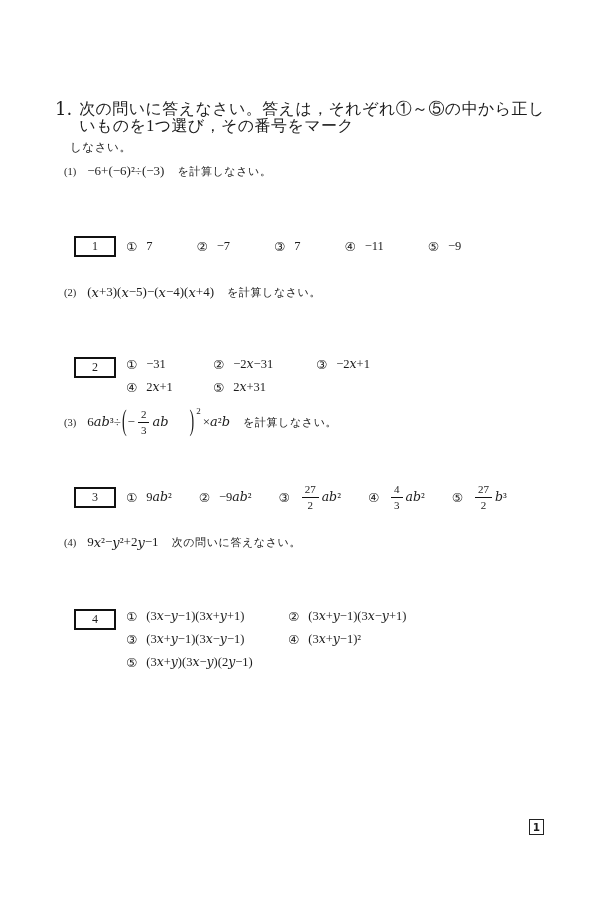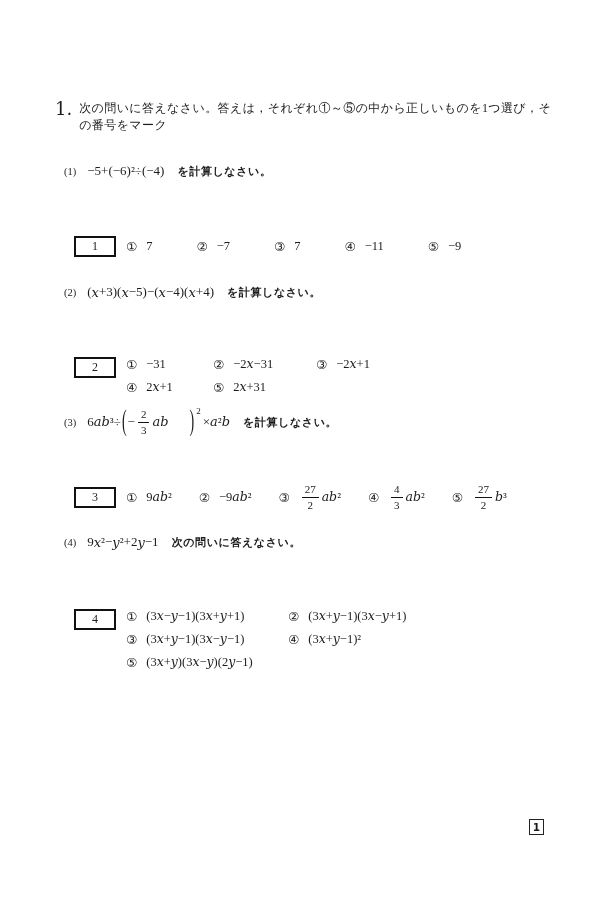--- a/index.html
+++ b/index.html
@@ -7,28 +7,28 @@
     width:600px; height:900px; background:#ffffff;
     font-family:"Liberation Serif","DejaVu Serif",serif;
     color:#1c1c1c;
   }
   .sheet { position:relative; width:600px; height:900px; background:#fff; overflow:hidden; }
 
   
   .heading { position:absolute; left:55px; top:100px; width:505px; }
   .hline1 { display:flex; align-items:flex-start; }
   .hnum { font-size:18px; line-height:18px; margin-right:7px; font-family:"DejaVu Serif",serif; }
-  .htext { font-size:12px; line-height:17px; letter-spacing:0.4px; }
+  .htext { font-size:16px; line-height:17px; letter-spacing:0.4px; }
   .hline2 { font-size:11.5px; letter-spacing:0.6px; margin-left:15px; margin-top:6px; }
 
   
   .qline { position:absolute; left:64px; display:flex; align-items:center; white-space:nowrap; }
   .qlabel { font-size:10.5px; margin-right:11px; }
   .mexpr { font-size:13px; display:inline-flex; align-items:center; }
-  .jsuffix { font-size:11px; margin-left:13px; letter-spacing:0.6px;font-weight:bold; }
+  .jsuffix { font-size:11px; margin-left:13px; letter-spacing:0.6px; }
   i { font-family:"DejaVu Serif","Liberation Serif",serif; font-style:italic; }
 
   
   .arow { position:absolute; left:74px; display:flex; }
   .arow.center { align-items:center; }
   .qbox {
     width:38px; height:17px; border:2px solid #111;
     display:flex; align-items:center; justify-content:center;
     font-size:12px; margin-right:10px; flex:0 0 auto; background:#fff;
   }
@@ -58,25 +58,26 @@
 </head>
 <body>
 
 <div class="sheet">
 
   <div class="heading">
     <div class="hline1">
       <span class="hnum">1.</span>
       <span class="htext">次の問いに答えなさい。答えは，それぞれ①～⑤の中から正しいものを1つ選び，その番号をマーク</span>
     </div>
+    <div class="hline2">しなさい。</div>
   </div>
 
   <div class="qline" style="top:163px">
     <span class="qlabel">(1)</span>
-    <span class="mexpr">−5+(−6)²÷(−4)</span>
+    <span class="mexpr">−6+(−6)²÷(−3)</span>
     <span class="jsuffix">を計算しなさい。</span>
   </div>
 
   <div class="arow center" style="top:236px">
     <div class="qbox">1</div>
     <div class="opts" style="column-gap:44px">
       <span class="opt">
           <span class="mark">①</span>
           <span class="otext">7</span>
         </span>

